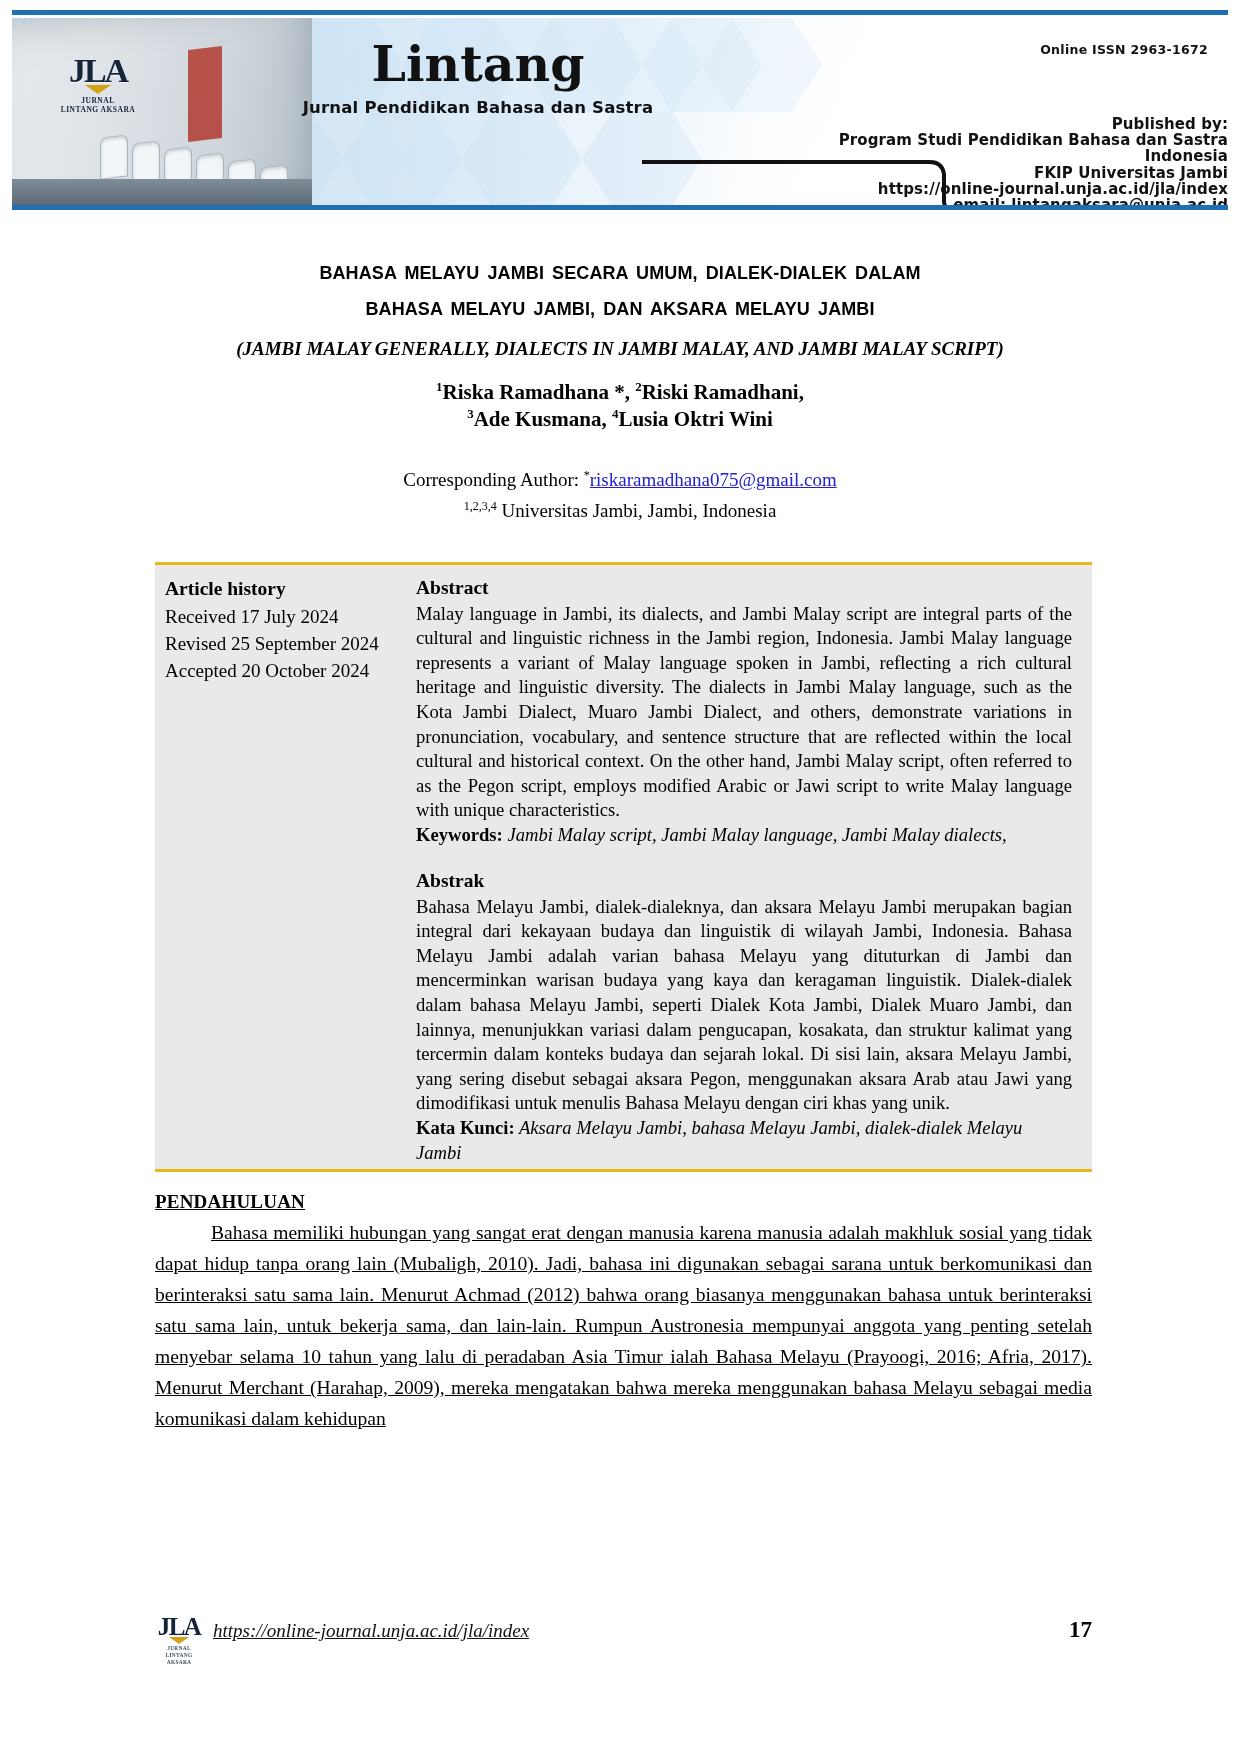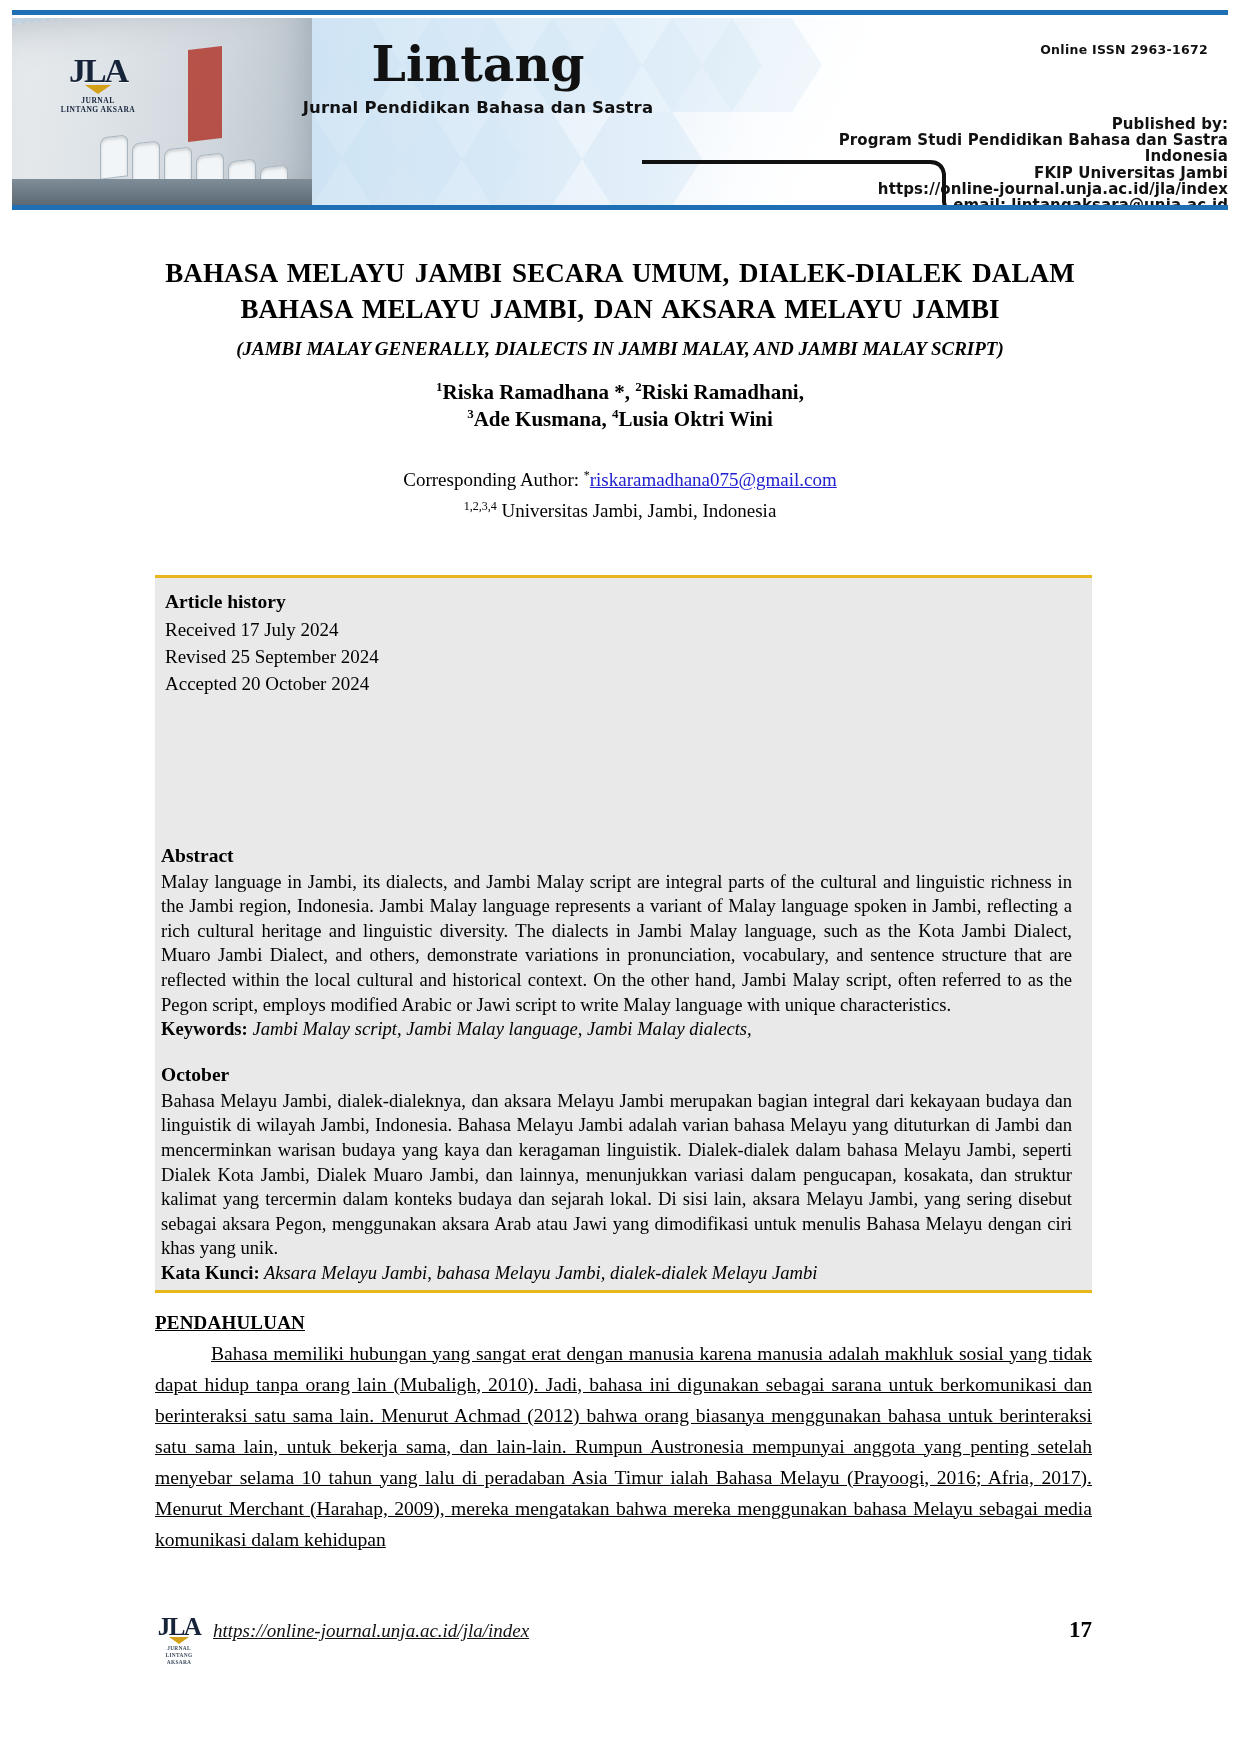--- a/index.html
+++ b/index.html
@@ -174,22 +174,22 @@
     text-align: right;
   }
   .step-rule { position:absolute; left:630px; top:140px; width:450px; height:60px; z-index:2;}
 
   
   .title-block {
     margin: 40px 120px 0 120px;
     text-align: center;
   }
   .paper-title {
-    font-family: Liberation Serif, serif;
-    font-size: 27px;
+    font-family: Liberation Sans, sans-serif;
+    font-size: 18px;
     line-height: 36px;
     font-weight: bold;
     letter-spacing: .1px;
     margin: 0;
     word-spacing: 3px;
   }
   .paper-title-en {
     font-family: "Liberation Serif", serif;
     font-size: 19px;
     line-height: 28px;
@@ -220,27 +220,26 @@
     font-family: "Liberation Serif", serif;
     font-size: 19px;
     line-height: 26px;
     margin: 0;
   }
   .affil sup { font-size: 12px; }
 
   
   .abstract-panel {
     position: relative;
-    margin: 50px 148px 0 155px;
+    margin: 37px 148px 0 155px;
     background: #e9e9e9;
     border-top: 3px solid #e8b71b;
     border-bottom: 3px solid #e8b71b;
     display: flex;
     padding: 0;
-    flex-direction: column;
   }
   .history-col {
     width: 255px;
     flex: 0 0 255px;
     padding: 10px 10px 18px 10px;
     box-sizing: border-box;
   }
   .abstract-col {
     flex: 1 1 auto;
     padding: 10px 20px 4px 6px;
@@ -470,21 +469,21 @@
 
   <div class="abstract-col">
     <div class="a-head">Abstract</div>
     <p class="a-body">Malay language in Jambi, its dialects, and Jambi Malay script are integral parts of the cultural and linguistic richness in the Jambi region, Indonesia. Jambi Malay language represents a variant of Malay language spoken in Jambi, reflecting a rich cultural heritage and linguistic diversity. The dialects in Jambi Malay language, such as the Kota Jambi Dialect, Muaro Jambi Dialect, and others, demonstrate variations in pronunciation, vocabulary, and sentence structure that are reflected within the local cultural and historical context. On the other hand, Jambi Malay script, often referred to as the Pegon script, employs modified Arabic or Jawi script to write Malay language with unique characteristics.</p>
     <p class="a-kw">
       <b>Keywords:</b><i> Jambi Malay script, Jambi Malay language, Jambi Malay dialects,</i>
     </p>
 
     <div class="gap"></div>
 
-    <div class="a-head">October</div>
+    <div class="a-head">Abstrak</div>
     <p class="a-body">Bahasa Melayu Jambi, dialek-dialeknya, dan aksara Melayu Jambi merupakan bagian integral dari kekayaan budaya dan linguistik di wilayah Jambi, Indonesia. Bahasa Melayu Jambi adalah varian bahasa Melayu yang dituturkan di Jambi dan mencerminkan warisan budaya yang kaya dan keragaman linguistik. Dialek-dialek dalam bahasa Melayu Jambi, seperti Dialek Kota Jambi, Dialek Muaro Jambi, dan lainnya, menunjukkan variasi dalam pengucapan, kosakata, dan struktur kalimat yang tercermin dalam konteks budaya dan sejarah lokal. Di sisi lain, aksara Melayu Jambi, yang sering disebut sebagai aksara Pegon, menggunakan aksara Arab atau Jawi yang dimodifikasi untuk menulis Bahasa  Melayu dengan ciri khas yang unik.</p>
     <p class="a-kw">
       <b>Kata Kunci:</b><i> Aksara Melayu Jambi, bahasa Melayu Jambi, dialek-dialek Melayu Jambi</i>
     </p>
   </div>
 </div>
 
 <div class="section">
   <div class="section-head">PENDAHULUAN</div>
   <p class="body-par">Bahasa memiliki hubungan yang sangat erat dengan manusia karena manusia adalah makhluk sosial yang tidak dapat hidup tanpa orang lain (Mubaligh, 2010). Jadi, bahasa ini digunakan sebagai sarana untuk berkomunikasi dan berinteraksi satu sama lain. Menurut Achmad (2012) bahwa orang biasanya menggunakan bahasa untuk berinteraksi satu sama lain, untuk bekerja sama, dan lain-lain. Rumpun Austronesia mempunyai anggota yang penting setelah menyebar selama 10 tahun yang lalu di peradaban Asia Timur ialah Bahasa Melayu (Prayoogi,  2016; Afria, 2017). Menurut Merchant (Harahap, 2009), mereka mengatakan bahwa mereka menggunakan bahasa Melayu sebagai media komunikasi dalam kehidupan</p>

